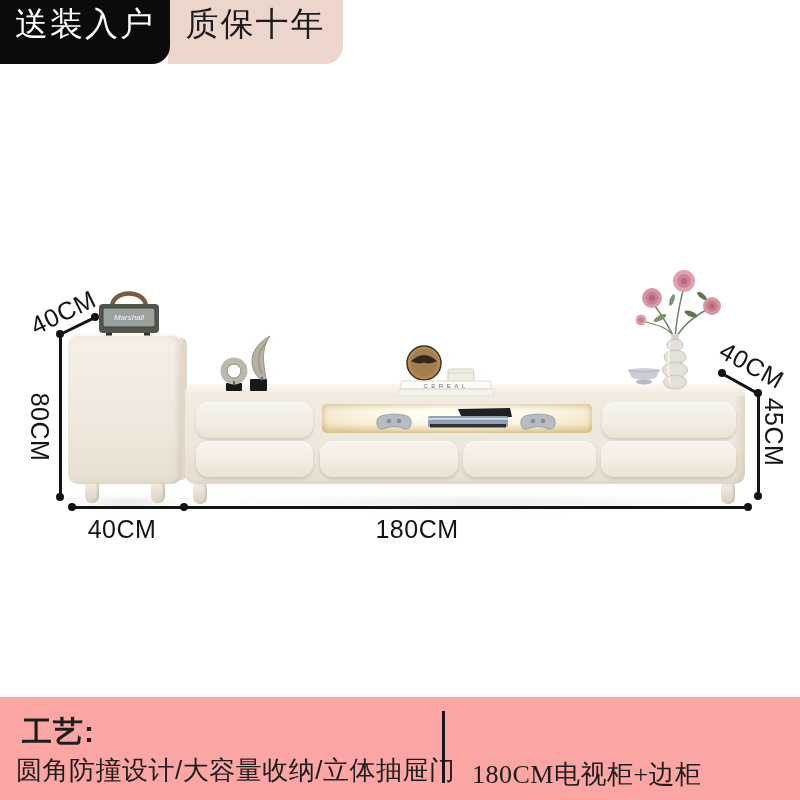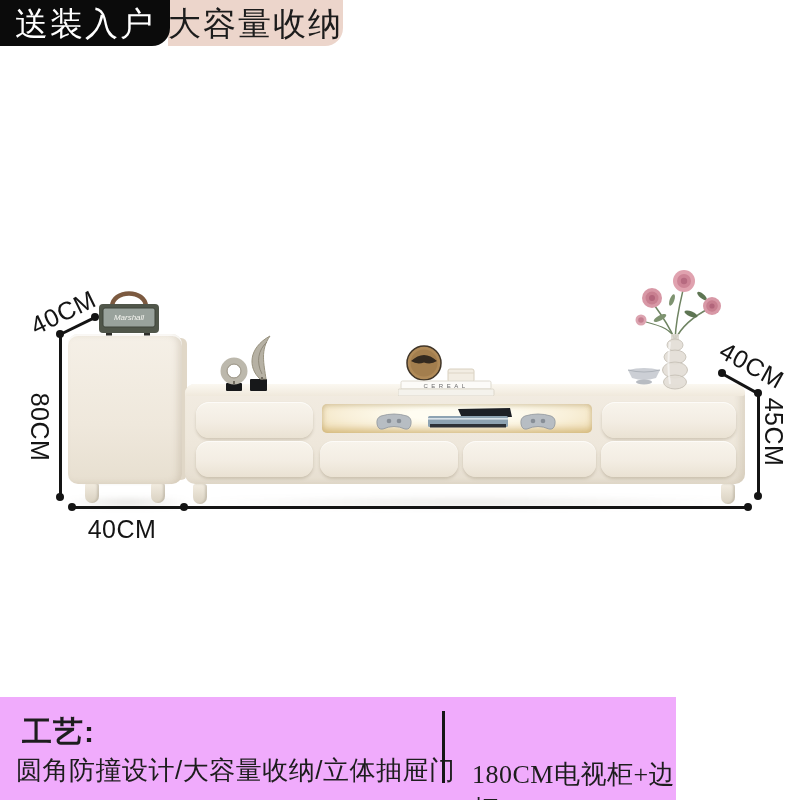--- a/index.html
+++ b/index.html
@@ -1,21 +1,21 @@
 <!DOCTYPE html>
 <html><head>
 <meta charset="utf-8">
 <style>
   html,body{margin:0;padding:0;}
   body{width:800px;height:800px;background:#ffffff;font-family:"Liberation Sans",sans-serif;overflow:hidden;}
   .scene{position:relative;width:800px;height:800px;background:#ffffff;}
   .abs{position:absolute;}
 
   
-  .badge{position:absolute;top:0;height:46px;line-height:48px;text-align:center;
+  .badge{position:absolute;top:0;height:64px;line-height:48px;text-align:center;
          font-size:33px;letter-spacing:2px;font-weight:500;}
   .badge-black{left:0;width:170px;background:#0b0b0b;color:#ffffff;border-radius:0 0 18px 0;z-index:6;}
   .badge-pink{left:168px;width:175px;background:#ecd5cb;color:#1c1c1c;border-radius:0 0 18px 0;z-index:5;}
 
   
   .side-cab{left:68px;top:334px;width:114px;height:150px;border-radius:10px;
             background:linear-gradient(180deg,#f5f0e7 0%,#efe8dc 60%,#e7dfd0 100%);
             box-shadow:inset 0 2px 0 rgba(255,255,255,.7), inset -4px 0 6px rgba(160,145,120,.25);z-index:1;}
   .side-cab-edge{left:178px;top:338px;width:9px;height:142px;background:#e0d7c7;border-radius:0 6px 6px 0;z-index:0;}
   .drawer{position:absolute;border-radius:13px;
@@ -36,34 +36,34 @@
 
   
   .dim{position:absolute;background:#141414;transform-origin:left center;z-index:7;}
   .dim.h{height:2.5px;}
   .dim.v{width:2.5px;}
   .dot{position:absolute;width:8px;height:8px;border-radius:50%;background:#141414;z-index:8;}
   .dim-label{position:absolute;color:#141414;font-size:25px;font-weight:500;letter-spacing:.5px;
              width:70px;height:26px;line-height:26px;text-align:center;z-index:8;}
 
   
-  .panel{left:0;top:697px;width:676px;height:103px;background:#f0abfc;}
+  .panel{left:0;top:697px;width:800px;height:103px;background:#fca5a5;}
   .panel-heading{position:absolute;font-size:30px;font-weight:bold;color:#1d1d1d;letter-spacing:1px;}
   .panel-text{position:absolute;font-size:26px;color:#1d1d1d;letter-spacing:.5px;}
   .panel-divider{position:absolute;left:442px;top:710px;width:3px;height:72px;background:#161616;}
 
   svg text{font-family:"Liberation Sans",sans-serif;}
 </style>
 </head>
 <body>
 
 <div class="scene">
 
   <div class="badge badge-black">送装入户</div>
-  <div class="badge badge-pink">大容量收纳</div>
+  <div class="badge badge-pink">质保十年</div>
 
   <div class="shadow abs" style="left:62px;top:497px;width:132px;height:11px;background:radial-gradient(ellipse,rgba(90,80,62,.20),rgba(90,80,62,0) 70%);"></div>
   <div class="shadow abs" style="left:190px;top:497px;width:560px;height:11px;background:radial-gradient(ellipse,rgba(90,80,62,.16),rgba(90,80,62,0) 72%);"></div>
 
   <div class="abs side-cab-edge"></div>
   <div class="abs side-cab"></div>
   <div class="drawer" style="left:76px;top:349px;width:100px;height:32px;"></div>
   <div class="drawer" style="left:76px;top:383px;width:100px;height:32px;"></div>
   <div class="drawer" style="left:76px;top:417px;width:100px;height:32px;"></div>
   <div class="drawer" style="left:76px;top:451px;width:100px;height:30px;border-radius:13px 13px 10px 10px;"></div>
@@ -179,20 +179,21 @@
   <div class="dot" style="left:68px;top:503px;"></div>
   <div class="dot" style="left:180px;top:503px;"></div>
   <div class="dot" style="left:744px;top:503px;"></div>
   <div class="dot" style="left:718px;top:369px;"></div>
   <div class="dot" style="left:754px;top:389px;"></div>
   <div class="dot" style="left:754px;top:492px;"></div>
 
   <div class="dim-label" style="left:28px;top:299px;transform:rotate(-26deg);">40CM</div>
   <div class="dim-label" style="left:5px;top:414px;transform:rotate(90deg);">80CM</div>
   <div class="dim-label" style="left:87px;top:516px;">40CM</div>
+  <div class="dim-label" style="left:357px;top:516px;width:120px;">180CM</div>
   <div class="dim-label" style="left:717px;top:352px;transform:rotate(29deg);">40CM</div>
   <div class="dim-label" style="left:739px;top:419px;transform:rotate(90deg);">45CM</div>
 
   <div class="abs panel">
     <div class="panel-heading" style="left:22px;top:15px;">工艺:</div>
     <div class="panel-text" style="left:16px;top:56px;">圆角防撞设计/大容量收纳/立体抽屉门</div>
     <div class="panel-divider" style="left:442px;top:14px;height:72px;"></div>
     <div class="panel-text" style="left:472px;top:60px;font-family:Liberation Serif, serif;">180CM电视柜+边柜</div>
   </div>
 

